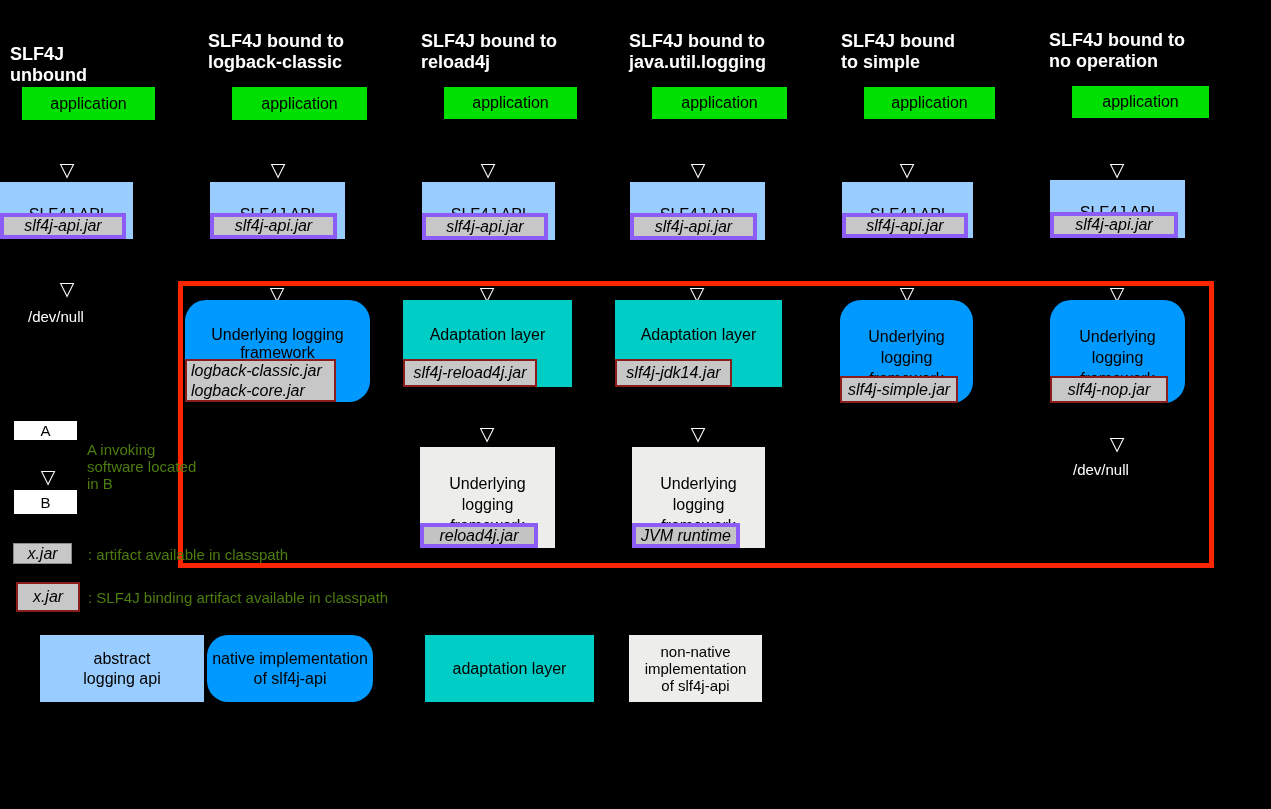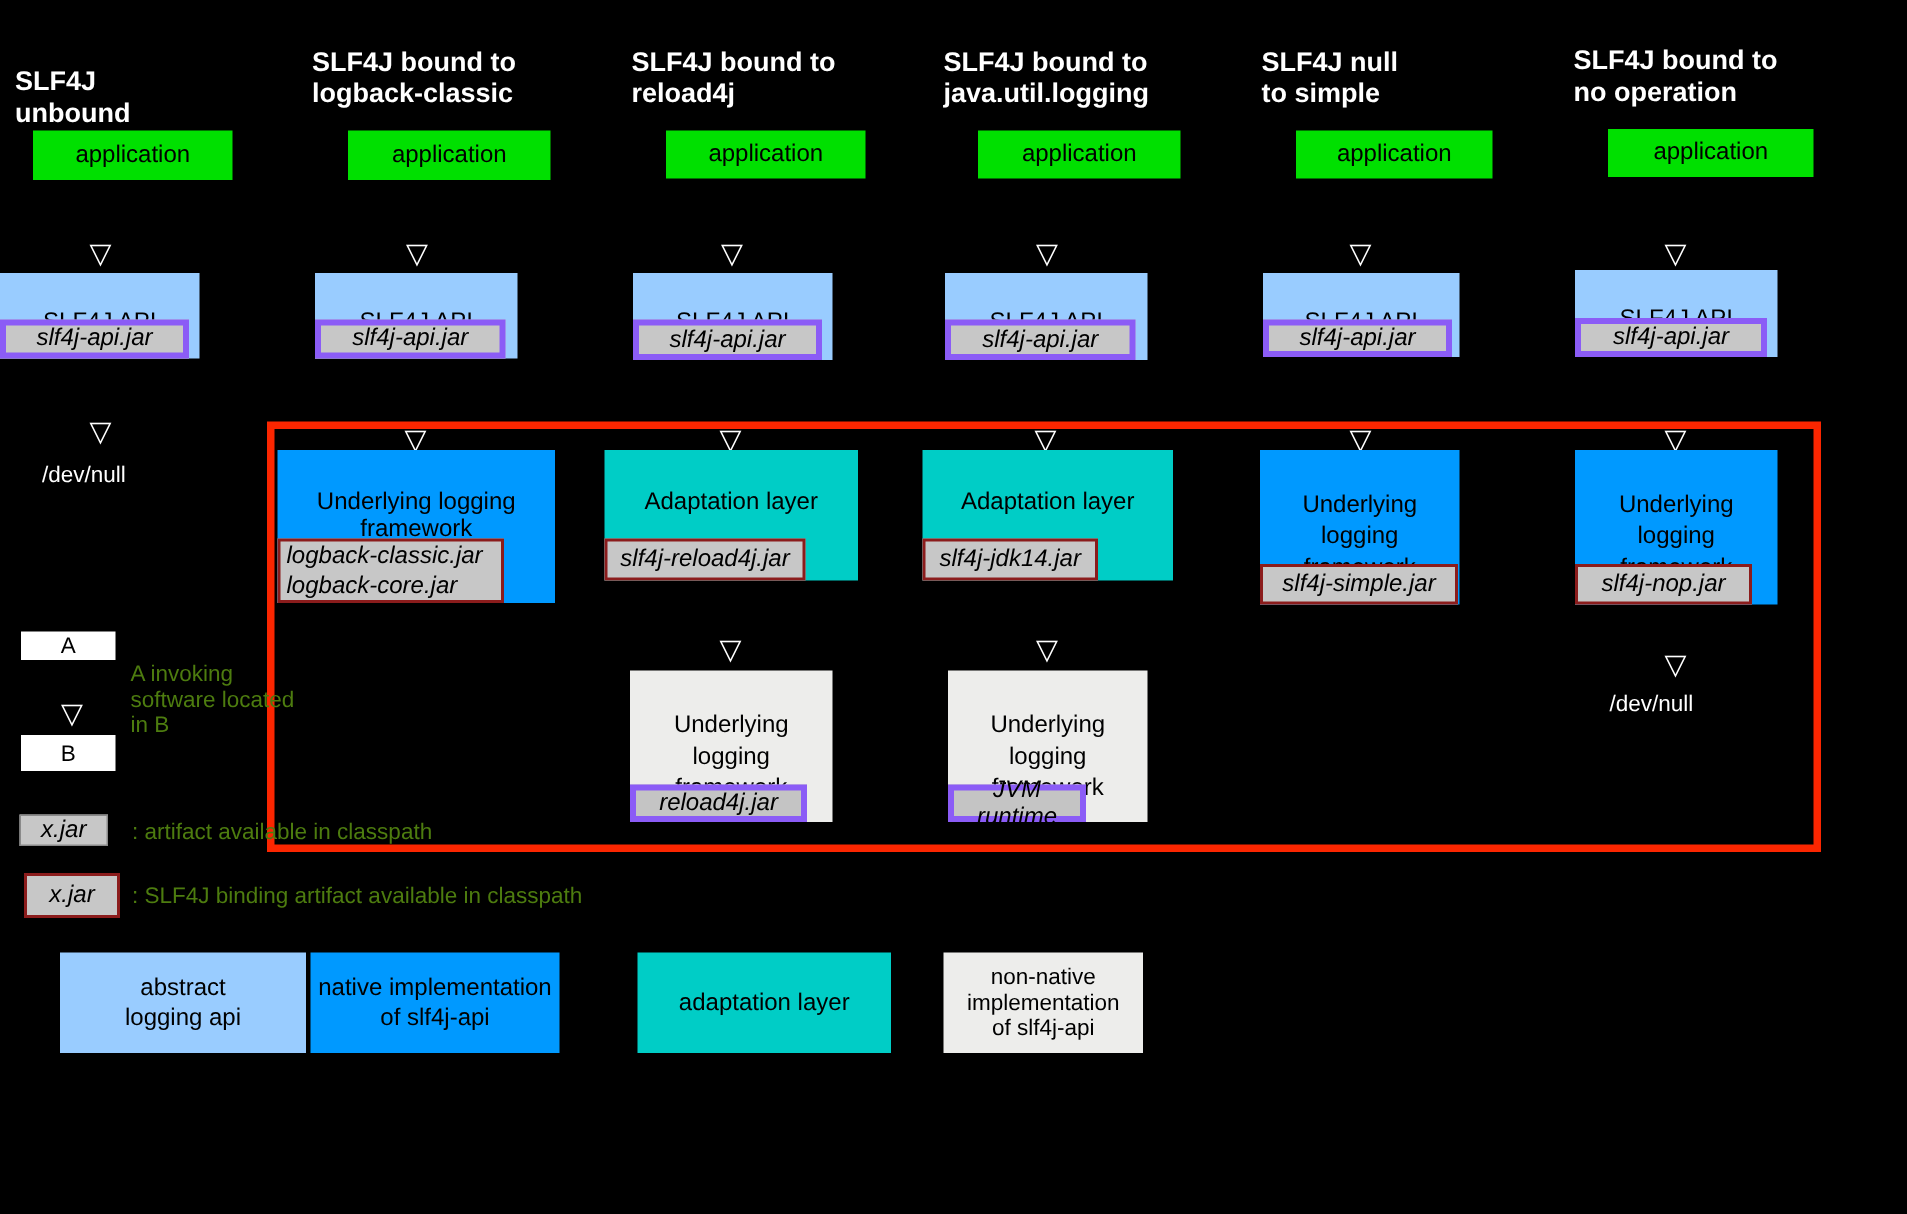--- a/index.html
+++ b/index.html
@@ -4,21 +4,21 @@
 <style>
   html,body{margin:0;padding:0;background:#000;}
   #stage{position:relative;width:1271px;height:809px;background:#000;overflow:hidden;
          font-family:"Liberation Sans","DejaVu Sans",sans-serif;}
   .hdr{position:absolute;color:#fff;font-weight:bold;font-size:18px;line-height:21px;
        white-space:pre-line;}
   .box{position:absolute;box-sizing:border-box;color:#000;font-size:16px;text-align:center;
        white-space:pre-line;}
   .green{background:#00E000;}
   .lblue{background:#99CCFF;}
-  .blue{background:#0099FF;}
+  .blue{background:#0099FF;border-radius:21px;}
   .teal{background:#00CDC6;}
   .whitebg{background:#EDEDEB;}
   .graybg{background:#C7C7C7;}
   .padtop6{padding-top:6px;} .padtop8{padding-top:8px;}
   .vcenter{display:flex;align-items:center;justify-content:center;margin-left:22px;}
   .jar{position:absolute;left:0;bottom:0;box-sizing:border-box;background:#C7C7C7;
        font-style:italic;font-size:16px;color:#000;display:flex;align-items:center;
        justify-content:center;white-space:pre-line;border:4px solid #8b5cf6;}
   .jar.binding{border:2px solid #8B1C1C;text-align:center;}
   .jar.leftal{justify-content:flex-start;padding-left:4px;text-align:left;line-height:20px;}
@@ -37,21 +37,21 @@
 <div id="stage">
 
   <div class="hdr" style="left:10px;top:28px;margin-top:16px;">SLF4J
 unbound</div>
   <div class="hdr" style="left:208px;top:31px;">SLF4J bound to
 logback-classic</div>
   <div class="hdr" style="left:421px;top:31px;">SLF4J bound to
 reload4j</div>
   <div class="hdr" style="left:629px;top:31px;">SLF4J bound to
 java.util.logging</div>
-  <div class="hdr" style="left:841px;top:31px;">SLF4J null
+  <div class="hdr" style="left:841px;top:31px;">SLF4J bound
 to simple</div>
   <div class="hdr" style="left:1049px;top:30px;">SLF4J bound to
 no operation</div>
 
   <div class="box green vcenter" style="left:0;top:87px;width:133px;height:33px;">application</div>
   <div class="box green vcenter" style="left:210px;top:87px;width:135px;height:33px;">application</div>
   <div class="box green vcenter" style="left:422px;top:87px;width:133px;height:32px;">application</div>
   <div class="box green vcenter" style="left:630px;top:87px;width:135px;height:32px;">application</div>
   <div class="box green vcenter" style="left:842px;top:87px;width:131px;height:32px;">application</div>
   <div class="box green vcenter" style="left:1050px;top:86px;width:137px;height:32px;">application</div>
@@ -113,21 +113,21 @@
 
   <div class="box teal" style="left:615px;top:300px;width:167px;height:87px;">
     <div class="padtop8">Adaptation layer</div>
     <div class="jar binding" style="width:117px;height:28px;">slf4j-jdk14.jar</div>
   </div>
 
   <div class="box blue" style="left:840px;top:300px;width:133px;height:103px;">
     <div class="padtop8" style="line-height:21px;">Underlying
 logging
 framework</div>
-    <div class="jar binding" style="width:132px;height:27px;">slf4j-simple.jar</div>
+    <div class="jar binding" style="width:118px;height:27px;">slf4j-simple.jar</div>
   </div>
 
   <div class="box blue" style="left:1050px;top:300px;width:135px;height:103px;">
     <div class="padtop8" style="line-height:21px;">Underlying
 logging
 framework</div>
     <div class="jar binding" style="width:118px;height:27px;">slf4j-nop.jar</div>
   </div>
 
   <span class="arrow" style="left:487px;top:424px;">▽</span>
@@ -138,21 +138,21 @@
     <div class="padtop8" style="line-height:21px;">Underlying
 logging
 framework</div>
     <div class="jar" style="width:118px;height:25px;background:#C4C4C4;">reload4j.jar</div>
   </div>
 
   <div class="box whitebg" style="left:632px;top:447px;width:133px;height:101px;">
     <div class="padtop8" style="line-height:21px;">Underlying
 logging
 framework</div>
-    <div class="jar" style="width:92px;height:25px;background:#C4C4C4;">JVM runtime</div>
+    <div class="jar" style="width:108px;height:25px;background:#C4C4C4;">JVM runtime</div>
   </div>
 
   <div class="devnull" style="left:1073px;top:461px;">/dev/null</div>
 
   <div class="abbox" style="left:14px;top:421px;width:63px;height:19px;">A</div>
   <div class="whitetext" style="left:87px;top:441px;">A invoking
 software located
 in B</div>
   <span class="arrow" style="left:48px;top:467px;">▽</span>
   <div class="abbox" style="left:14px;top:490px;width:63px;height:24px;">B</div>

